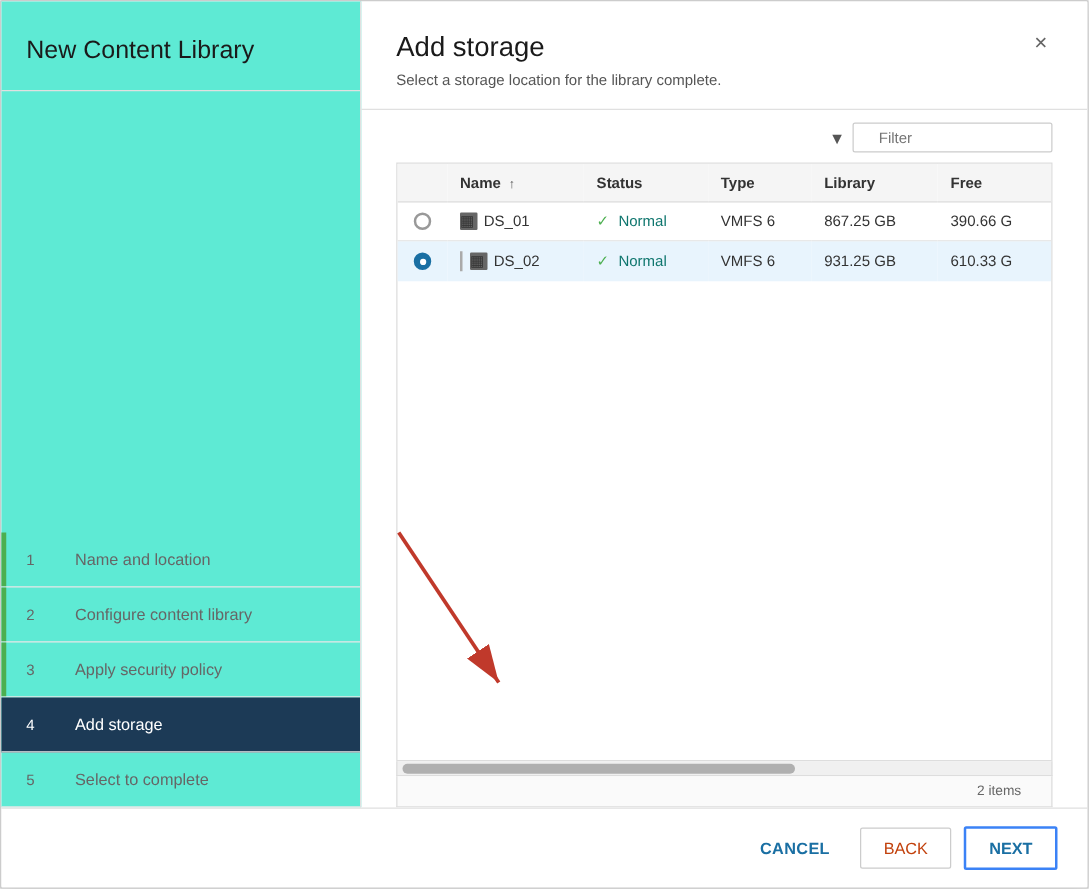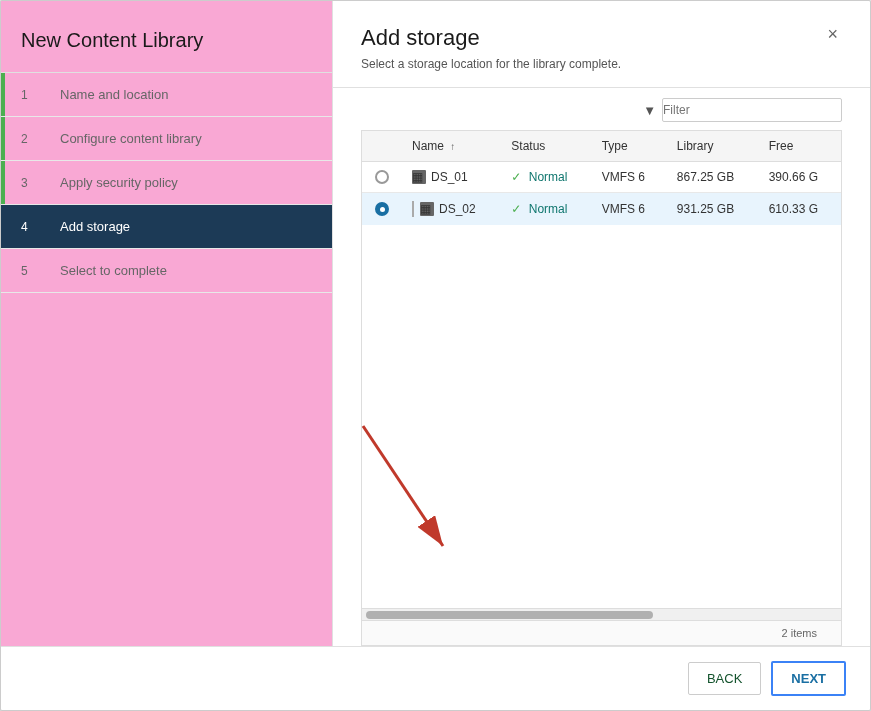--- a/index.html
+++ b/index.html
@@ -23,26 +23,27 @@
       box-shadow: 0 4px 20px rgba(0,0,0,0.3);
       position: relative;
     }
     .dialog-body {
       display: flex;
       flex: 1;
       overflow: hidden;
     }
     
     .sidebar {
-      width: 332px;
-      background: #f9a8d4;
+      width: 288px;
+      background: #5eead4;
       border-right: 1px solid #e0e0e0;
       display: flex;
       flex-direction: column;
       flex-shrink: 0;
+      justify-content: space-between;
     }
     .sidebar-title {
       font-size: 20px;
       font-weight: 300;
       color: #1a1a1a;
       padding: 28px 20px 20px 20px;
       border-bottom: 1px solid #e0e0e0;
     }
     .sidebar-steps {
       list-style: none;
@@ -127,24 +128,24 @@
       justify-content: flex-end;
       padding: 10px 28px 8px 28px;
     }
     .filter-icon {
       color: #555;
       margin-right: 6px;
     }
     .filter-input {
       border: 1px solid #ccc;
       border-radius: 2px;
-      padding: 4px 0;
+      padding: 4px 20px;
       font-size: 12px;
       color: #999;
-      width: 180px;
+      width: 160px;
       outline: none;
     }
     
     .table-container {
       flex: 1;
       overflow: auto;
       margin: 0 28px;
       border: 1px solid #ddd;
     }
     table {
@@ -152,21 +153,21 @@
       border-collapse: collapse;
       font-size: 12px;
     }
     thead tr {
       background: #f5f5f5;
       border-bottom: 1px solid #ddd;
     }
     thead th {
       padding: 8px 10px;
       text-align: left;
-      font-weight: 400;
+      font-weight: 700;
       color: #333;
       white-space: nowrap;
     }
     thead th:first-child {
       width: 40px;
       text-align: center;
     }
     tbody tr {
       border-bottom: 1px solid #e8e8e8;
     }
@@ -281,21 +282,21 @@
       color: #1a6fa3;
       font-size: 13px;
       font-weight: 600;
       cursor: pointer;
       padding: 8px 14px;
       letter-spacing: 0.3px;
     }
     .btn-back {
       background: #fff;
       border: 1px solid #ccc;
-      color: #14532d;
+      color: #c2410c;
       font-size: 13px;
       cursor: pointer;
       padding: 8px 18px;
       border-radius: 2px;
     }
     .btn-next {
       background: #fff;
       border: 2px solid #3b82f6;
       color: #1a6fa3;
       font-size: 13px;
@@ -435,16 +436,17 @@
               <polygon points="0 0, 10 3.5, 0 7" fill="#c0392b"></polygon>
             </marker>
           </defs>
           <line x1="60" y1="10" x2="140" y2="130" stroke="#c0392b" stroke-width="3" marker-end="url(#arrowhead)"></line>
         </svg>
       </div>
     </div>
   </div>
 
   <div class="dialog-footer">
+    <button class="btn-cancel">CANCEL</button>
     <button class="btn-back">BACK</button>
     <button class="btn-next">NEXT</button>
   </div>
 </div>
 
 </body></html>

